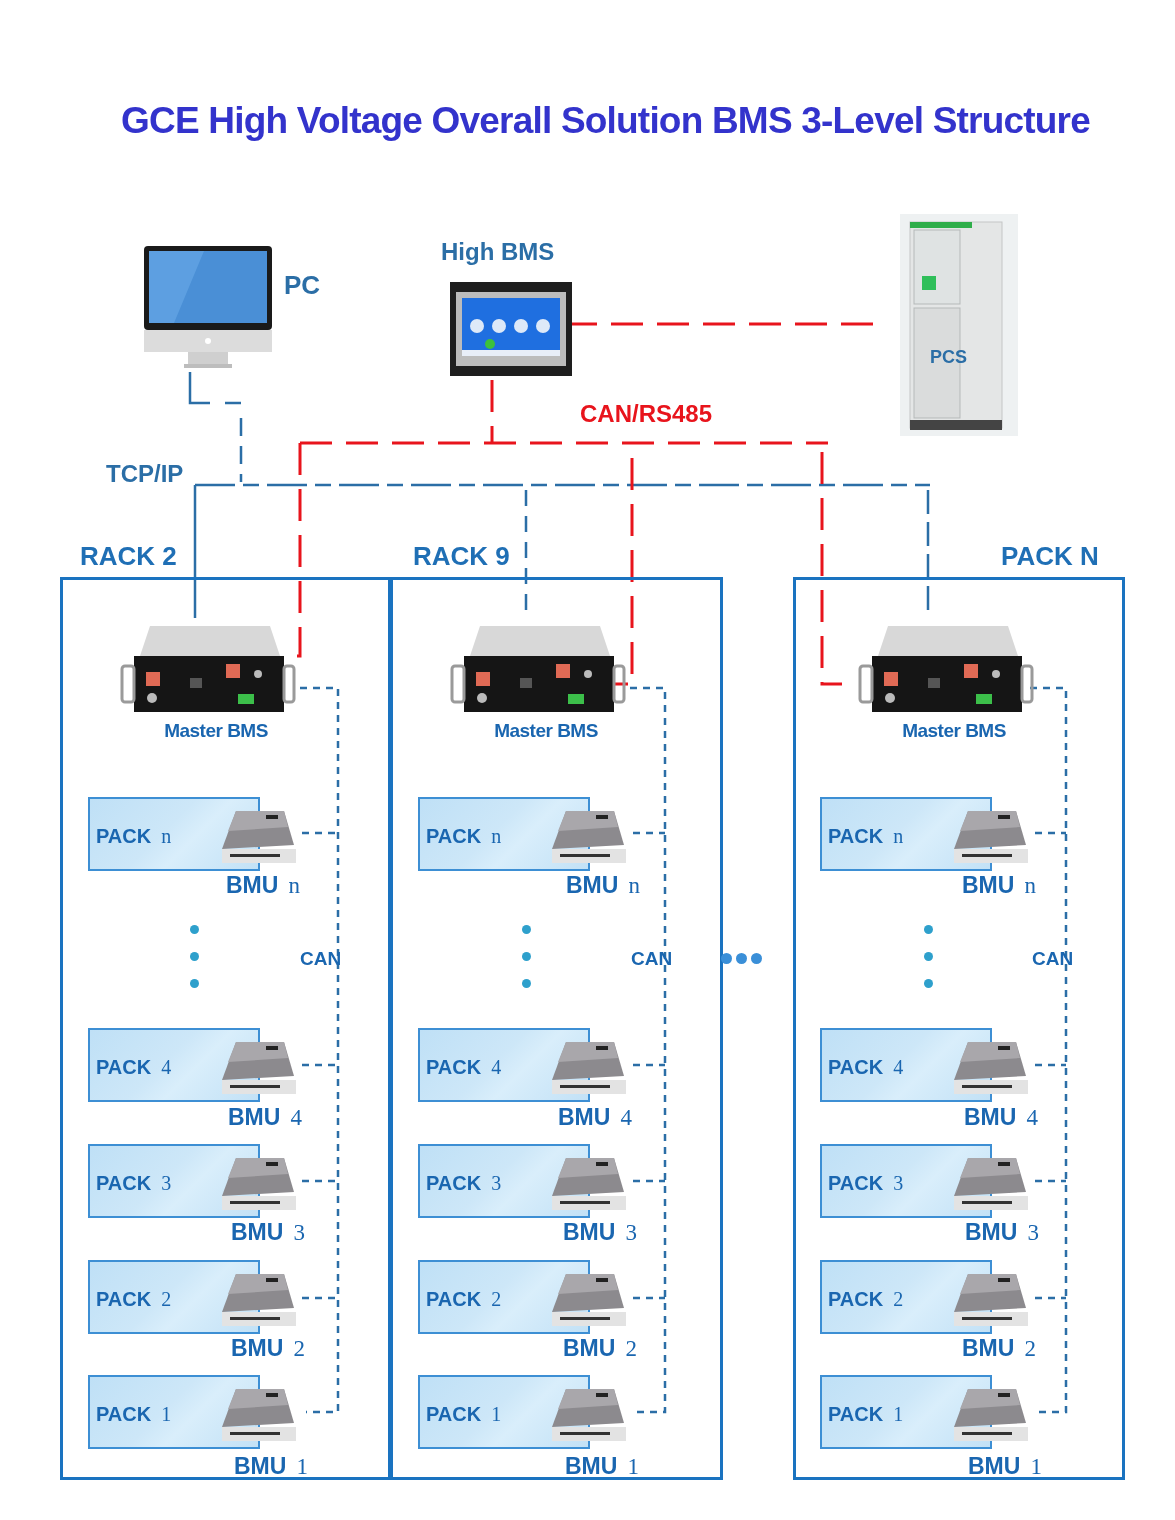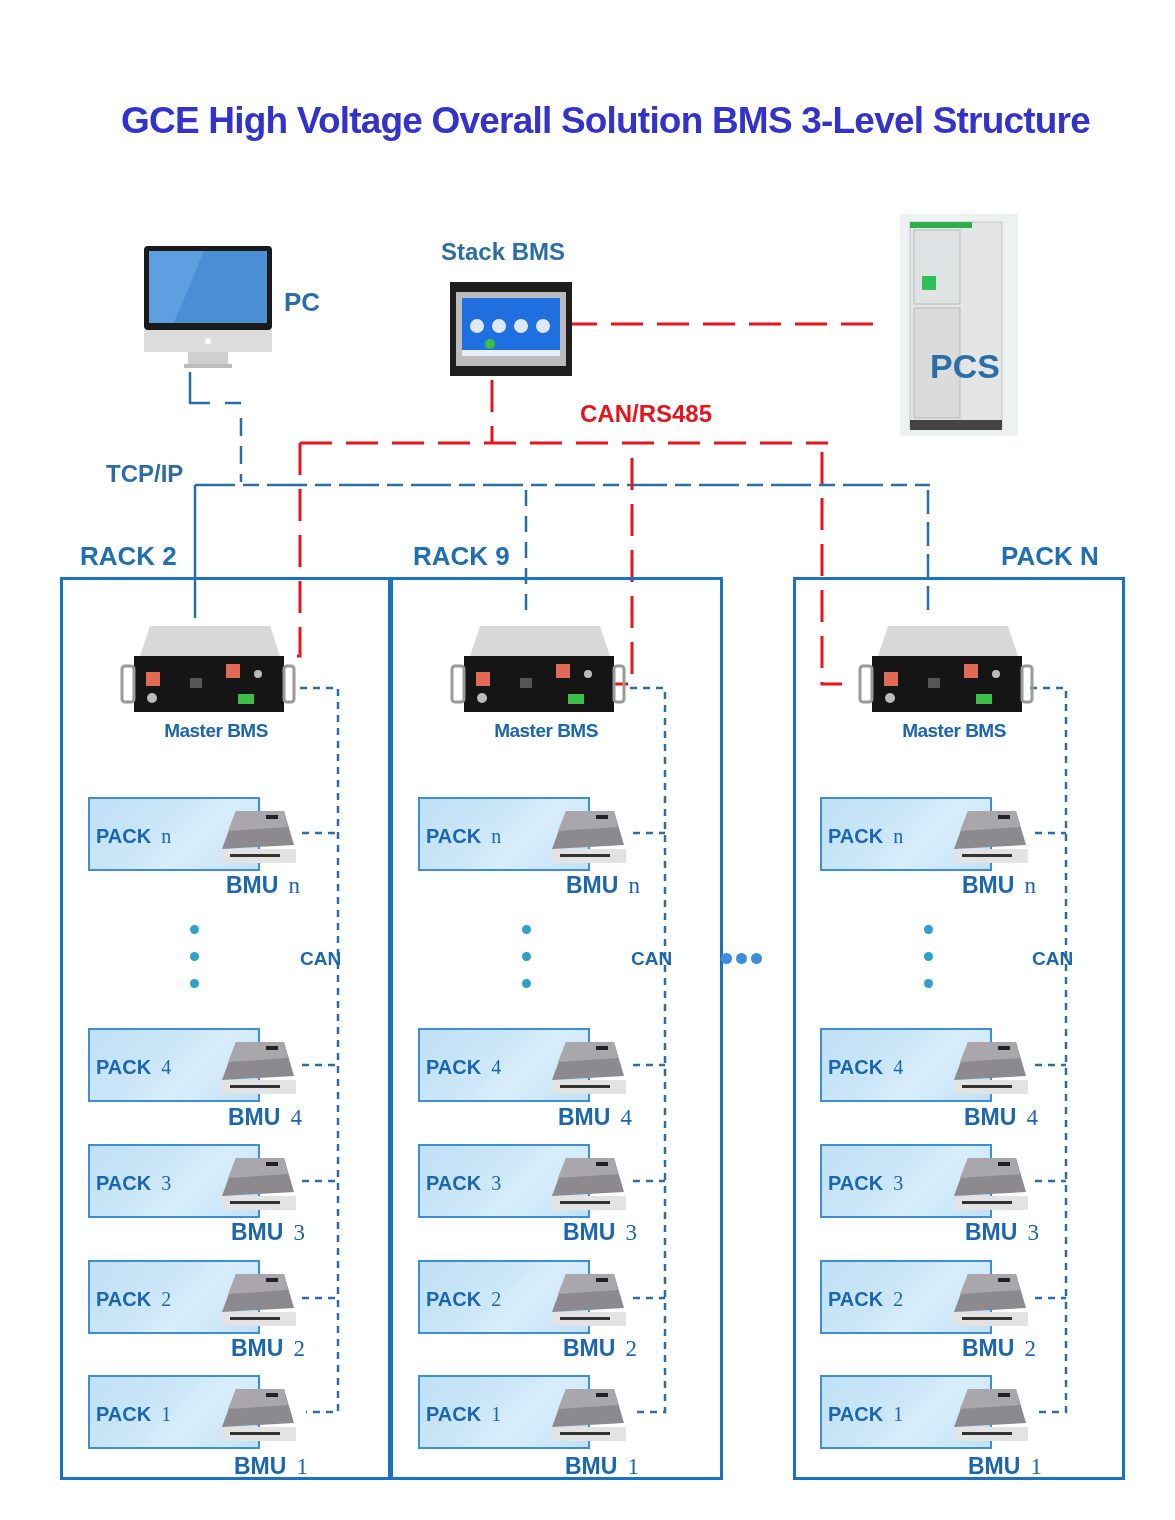--- a/index.html
+++ b/index.html
@@ -73,23 +73,23 @@
   <svg width="130" height="126">
     <rect x="0" y="0" width="128" height="84" rx="4" fill="#1a1a1a"></rect>
     <rect x="5" y="5" width="118" height="72" fill="#4a8fd6"></rect>
     <path d="M5 5 L60 5 L30 77 L5 77 Z" fill="#6fb0ec" opacity="0.5"></path>
     <rect x="0" y="84" width="128" height="22" fill="#dcdcdc"></rect>
     <circle cx="64" cy="95" r="3" fill="#ffffff"></circle>
     <rect x="44" y="106" width="40" height="12" fill="#cfcfcf"></rect>
     <rect x="40" y="118" width="48" height="4" fill="#bdbdbd"></rect>
   </svg>
 </div>
-<div class="abs blue-lbl" style="left:266px;top:287px;font-size:26px;">PC</div>
-
-<div class="abs blue-lbl" style="left:423px;top:238px;font-size:24px;">Stack BMS</div>
+<div class="abs blue-lbl" style="left:266px;top:270px;font-size:26px;">PC</div>
+
+<div class="abs blue-lbl" style="left:423px;top:238px;font-size:24px;">High BMS</div>
 <div class="abs" style="left:432px;top:282px;">
   <svg width="124" height="96">
     <rect x="0" y="0" width="122" height="94" fill="#1e1e1e"></rect>
     <rect x="6" y="10" width="110" height="74" fill="#bcbcbc"></rect>
     <rect x="12" y="16" width="98" height="58" fill="#1f6fe0"></rect>
     <g fill="#dde9f8">
         <circle cx="27" cy="44" r="7"></circle>
         <circle cx="49" cy="44" r="7"></circle>
         <circle cx="71" cy="44" r="7"></circle>
         <circle cx="93" cy="44" r="7"></circle>
@@ -103,21 +103,21 @@
   <svg width="118" height="222">
     <rect x="0" y="0" width="118" height="222" fill="#eef1f2"></rect>
     <rect x="10" y="8" width="92" height="206" fill="#e4e6e6" stroke="#c4c6c6"></rect>
     <rect x="10" y="8" width="62" height="6" fill="#2fae4a"></rect>
     <rect x="14" y="16" width="46" height="74" fill="#dfe3e3" stroke="#b5b9b9"></rect>
     <rect x="22" y="62" width="14" height="14" fill="#2fbf5a"></rect>
     <rect x="14" y="94" width="46" height="110" fill="#dadcdc" stroke="#b5b9b9"></rect>
     <rect x="10" y="206" width="92" height="10" fill="#444"></rect>
   </svg>
 </div>
-<div class="abs blue-lbl" style="left:912px;top:347px;font-size:34px;">PCS</div>
+<div class="abs blue-lbl" style="left:912px;top:347px;font-size:18px;">PCS</div>
 
 <div class="abs blue-lbl" style="left:88px;top:460px;font-size:24px;">TCP/IP</div>
 <div class="abs" style="left:562px;top:400px;color:#e8141c;font-weight:bold;font-size:24px;">CAN/RS485</div>
 
 <div id="racks">
     <div>
   <div class="abs rack-title" style="left: 62px; top: 541px;">RACK 2</div>
   <div class="abs rack-box" style="left: 42px; top: 577px; width: 331px; height: 903px;"></div>
   <div class="abs" style="left: 102px; top: 622px;">
     <svg width="176" height="96">

